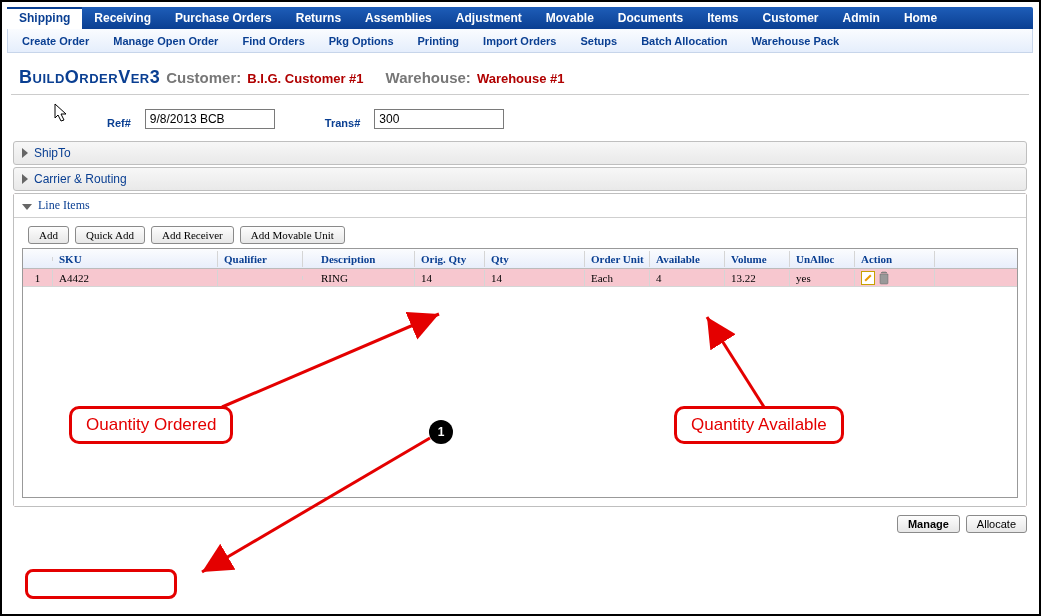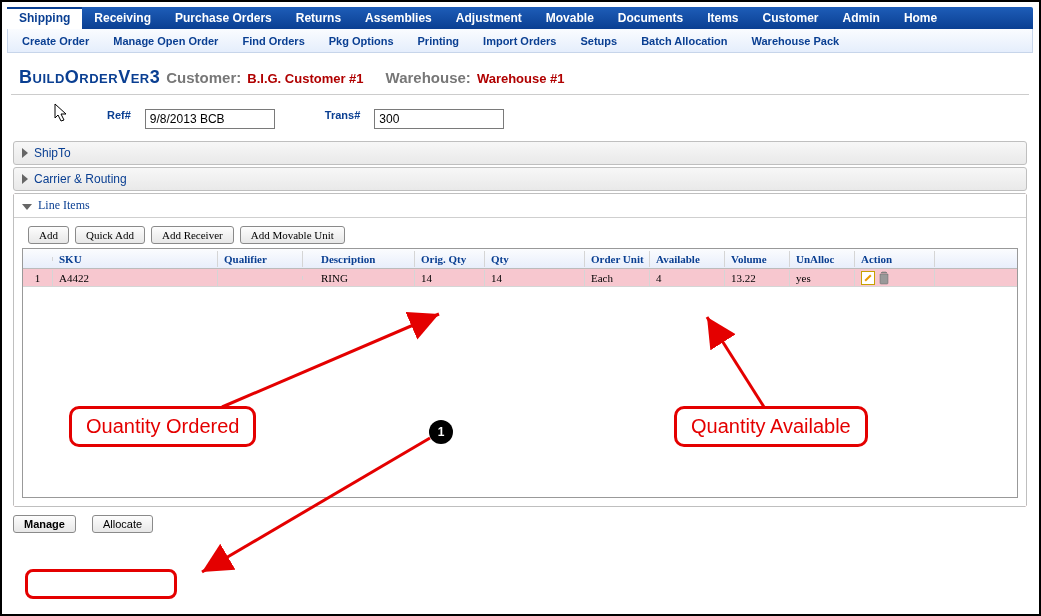--- a/index.html
+++ b/index.html
@@ -79,21 +79,21 @@
     font-weight: bold;
     font-size: 18px;
     letter-spacing: 0.5px;
   }
   .hdr-label { color: #777; font-size: 15px; font-weight: bold; }
   .hdr-value { color: #b00000; font-size: 13px; font-weight: bold; }
 
   
   .inputs-row {
     display: flex;
-    align-items: flex-start;
+    align-items: flex-end;
     gap: 10px;
     padding: 14px 10px 10px 60px;
   }
   .fld-label { color: #0a3f92; font-weight: bold; font-size: 11px; margin-right:4px; }
   .text-input {
     border: 1px solid #7a7a7a;
     height: 20px;
     padding: 2px 4px;
     font-size: 12px;
   }
@@ -192,30 +192,30 @@
     display:inline-flex; align-items:center; justify-content:center;
     font-size:10px;
   }
   .icon-edit { background:#fff; border:1px solid #c7a100; }
   .icon-edit::after{ content:""; width:8px; height:2px; background:#e89b00; transform:rotate(-45deg); }
   .icon-del { }
   .icon-del svg { width:12px; height:14px; }
 
   
   .bottom-btns {
-    display:flex; gap:16px; padding:6px 6px;
+    display:flex; gap:6px; padding:6px 6px;justify-content:flex-end;
   }
 
   
   .anno-box {
     position: absolute;
     border: 3px solid #e40000;
     border-radius: 10px;
     color: #e40000;
-    font-size: 20px;
+    font-size: 17px;
     font-weight: normal;
     display:flex; align-items:center; justify-content:center;
     background: #fff;
     padding: 6px 14px;
   }
   .arrow { position:absolute; pointer-events:none; }
   .num-badge {
     position:absolute;
     width:24px; height:24px;
     background:#000; color:#fff;

